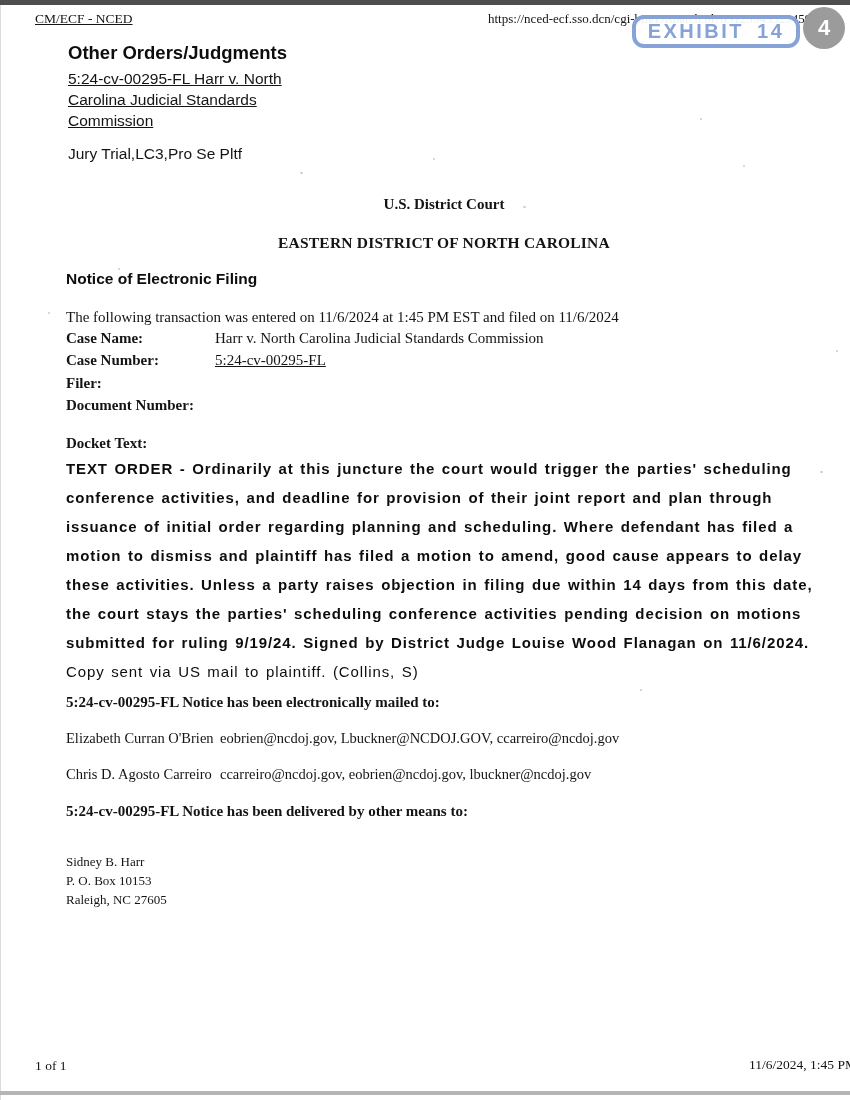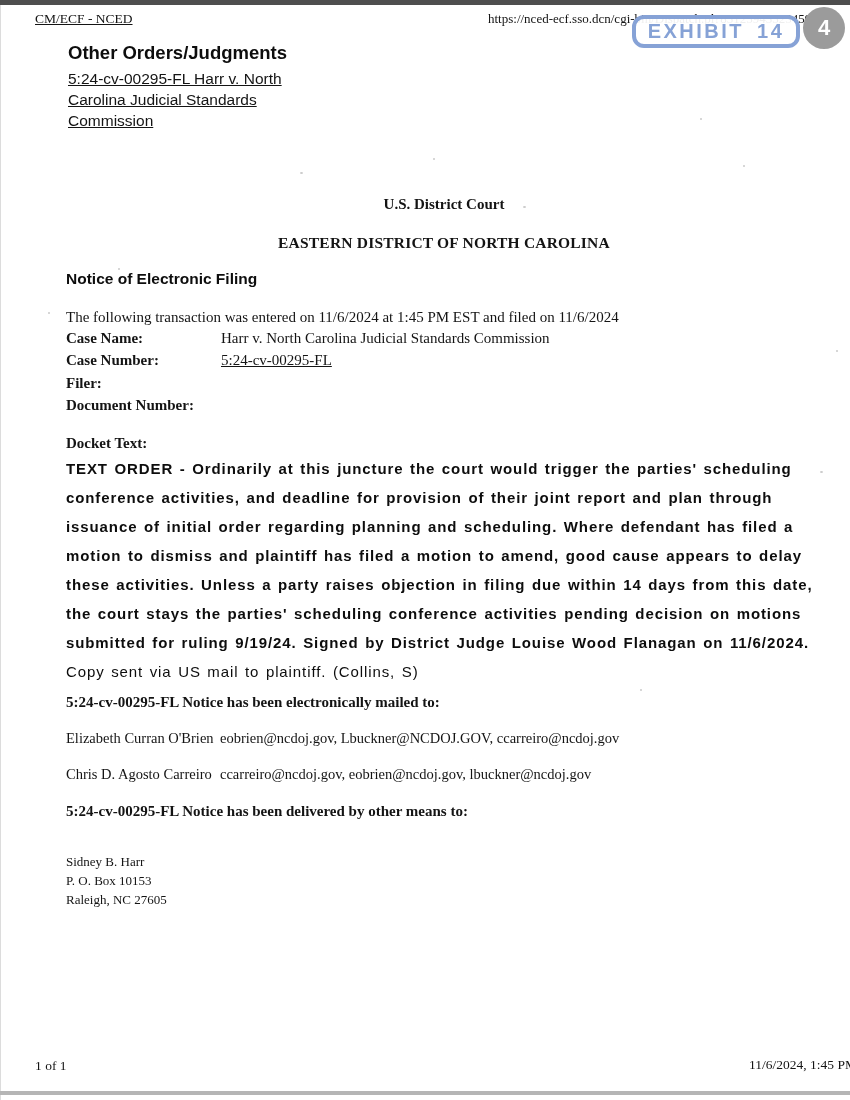--- a/index.html
+++ b/index.html
@@ -74,21 +74,21 @@
   .court-line2{margin-top:21px;font-size:15.5px;font-weight:700;letter-spacing:0.2px;}
 
   .nef-heading{
     position:absolute;left:66px;top:270px;
     font-family:"Liberation Sans", sans-serif;
     font-size:15.5px;font-weight:700;color:#0d0d0d;
   }
   .transaction{position:absolute;left:66px;top:309px;font-size:15px;white-space:nowrap;}
 
   .fields{position:absolute;left:66px;top:330px;width:740px;}
-  .field-row{display:grid;grid-template-columns:149px 1fr;height:22.4px;align-items:baseline;gap:6px;}
+  .field-row{display:grid;grid-template-columns:149px 1fr;height:22.4px;align-items:baseline;}
   .field-label{font-weight:700;font-size:15px;white-space:nowrap;}
   .field-value{font-size:15px;white-space:nowrap;}
   .field-value.link{text-decoration:underline;cursor:pointer;}
 
   .docket-label{position:absolute;left:66px;top:435px;font-size:15px;font-weight:700;}
   .docket-text{
     position:absolute;left:66px;top:454px;width:758px;
     font-family:"Liberation Sans", sans-serif;
     font-size:15px;line-height:29px;color:#0d0d0d;
     letter-spacing:0.9px;word-spacing:1.5px;
@@ -122,20 +122,21 @@
 <span class="page-url">https://nced-ecf.sso.dcn/cgi-bin/Dispatch.pl?85125945323459757</span>
 
 <div class="stamp">
   <span>EXHIBIT 14</span>
 </div>
 <div class="badge">4</div>
 
 <section class="case-header">
   <h1>Other Orders/Judgments</h1>
   <a class="case-link">5:24-cv-00295-FL Harr v. North Carolina Judicial Standards Commission</a>
+  <p class="flags">Jury Trial,LC3,Pro Se Pltf</p>
 </section>
 
 <div class="court">
   <div class="court-line1">U.S. District Court</div>
   <div class="court-line2">EASTERN DISTRICT OF NORTH CAROLINA</div>
 </div>
 
 <div class="nef-heading">Notice of Electronic Filing</div>
 <div class="transaction">The following transaction was entered on 11/6/2024 at 1:45 PM EST and filed on 11/6/2024</div>
 

